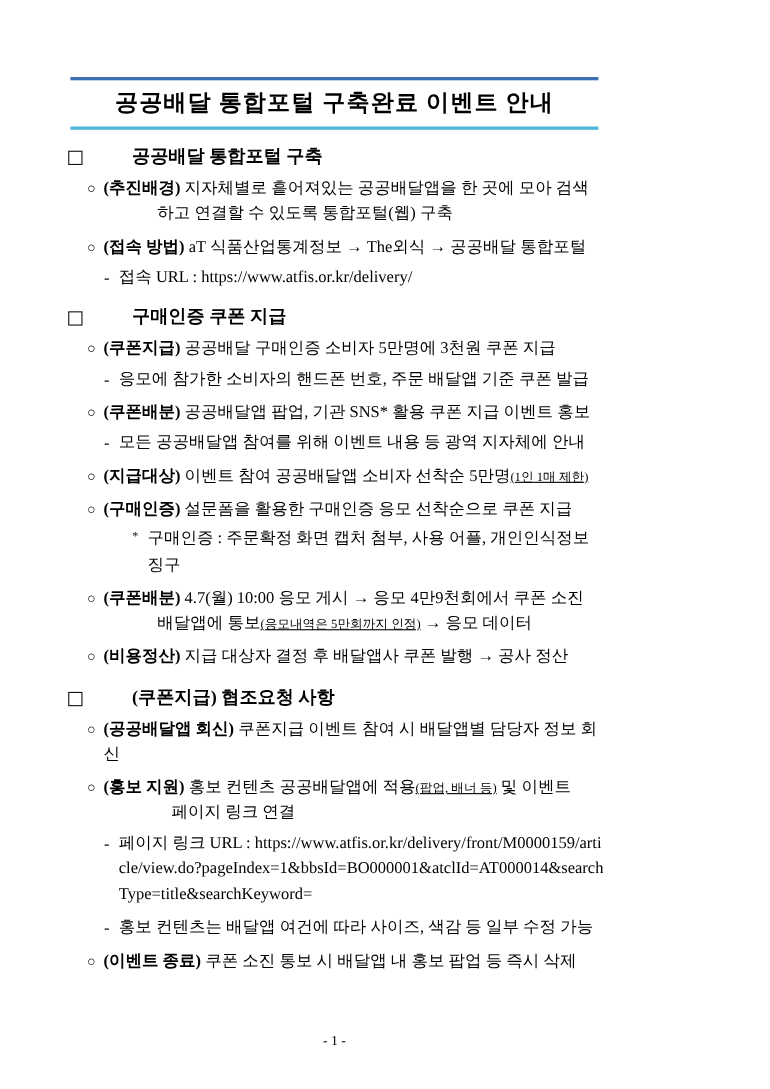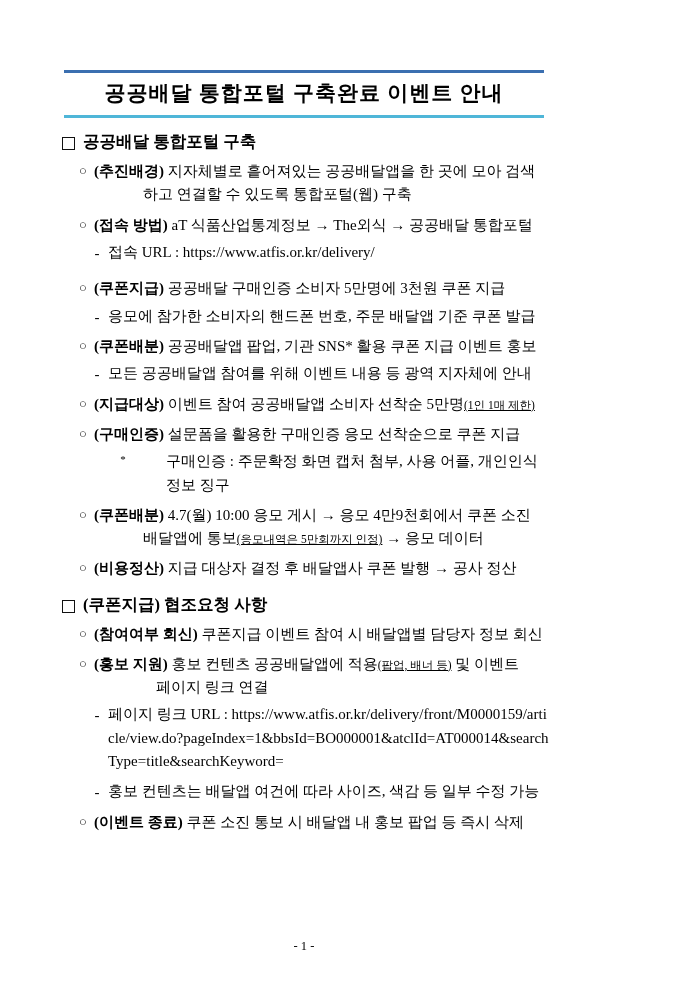--- a/index.html
+++ b/index.html
@@ -50,20 +50,21 @@
   
   .section {
     margin-top: 13px;
   }
   .sec-head {
     font-size: 16.5px;
     font-weight: bold;
     display: flex;
     align-items: flex-start;
     margin-left: 6px;
+    gap: 37px;
   }
   .sq {
     display: inline-block;
     width: 11px;
     height: 11px;
     border: 1.6px solid #111;
     margin-right: 8px;
     margin-top: 6px;
     flex: 0 0 auto;
   }
@@ -98,21 +99,21 @@
   .row .body {
     flex: 1 1 auto;
     font-size: 15px;
     line-height: 1.55;
   }
   .row.lvl1 { margin-left: 16px; }
   .row.lvl2 { margin-left: 30px; }
   .row.lvl3 { margin-left: 56px; }
 
   .bold { font-weight: bold; }
-  .small { font-size: 12px; margin-left: 32px; }
+  .small { font-size: 12px; }
   .smaller { font-size: 11.5px; text-decoration: underline; }
   .indent-cont {
     display: block;
     margin-left: 49px;
   }
   .indent-cont2 {
     display: block;
     margin-left: 62px;
   }
   .url {
@@ -168,20 +169,24 @@
       </div>
     </div>
 
     <div class="row lvl2 tight">
       <div class="mark dash">-</div>
       <div class="body url">접속 URL : https://www.atfis.or.kr/delivery/</div>
     </div>
   </div>
 
   <div class="section">
+    <div class="sec-head">
+      <span class="sq"></span>
+      <span>구매인증 쿠폰 지급</span>
+    </div>
 
     <div class="row lvl1">
       <div class="mark o">○</div>
       <div class="body">
         <span class="bold">(쿠폰지급)</span>
         <span>공공배달 구매인증 소비자 5만명에 3천원 쿠폰 지급</span>
       </div>
     </div>
 
     <div class="row lvl2 tight">
@@ -243,21 +248,21 @@
 
   <div class="section">
     <div class="sec-head">
       <span class="sq"></span>
       <span>(쿠폰지급) 협조요청 사항</span>
     </div>
 
     <div class="row lvl1">
       <div class="mark o">○</div>
       <div class="body">
-        <span class="bold">(참여여부 회신)</span>
+        <span class="bold">(공공배달앱 회신)</span>
         <span>쿠폰지급 이벤트 참여 시 배달앱별 담당자 정보 회신</span>
       </div>
     </div>
 
     <div class="row lvl1">
       <div class="mark o">○</div>
       <div class="body">
         <span class="bold">(홍보 지원)</span>
         <span>홍보 컨텐츠 공공배달앱에 적용</span><span class="smaller">(팝업, 배너 등)</span><span> 및 이벤트</span>
         <span class="indent-cont2">페이지 링크 연결</span>

